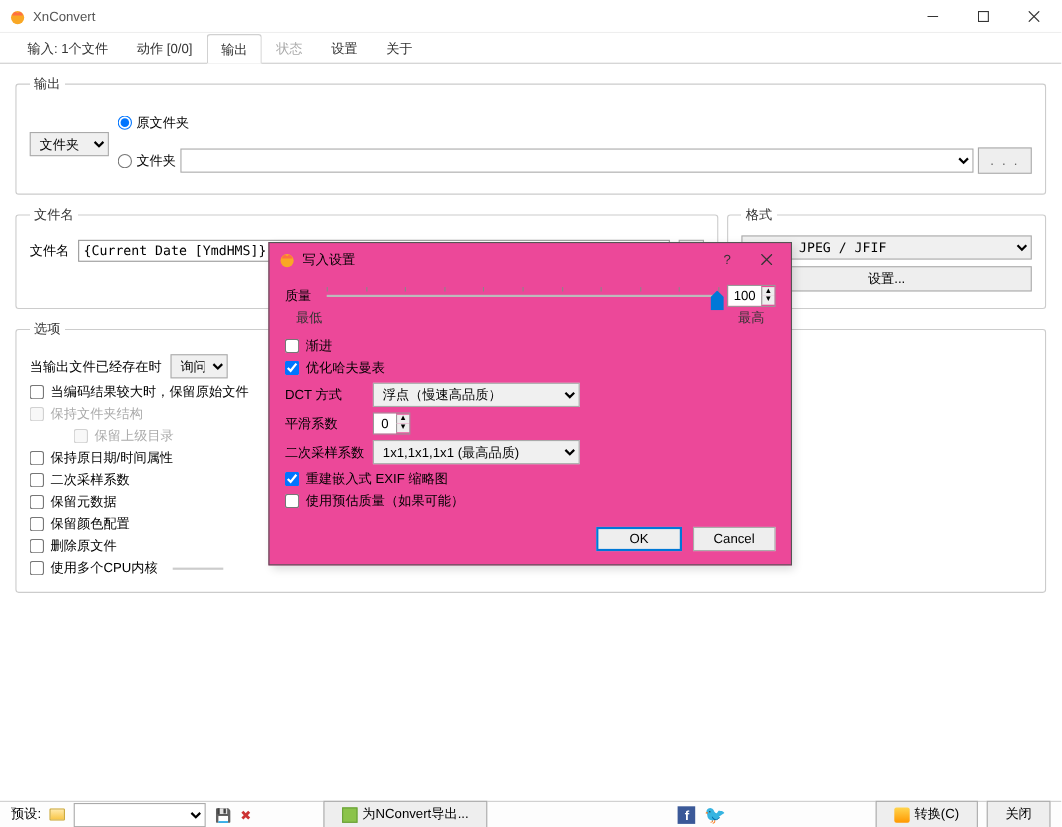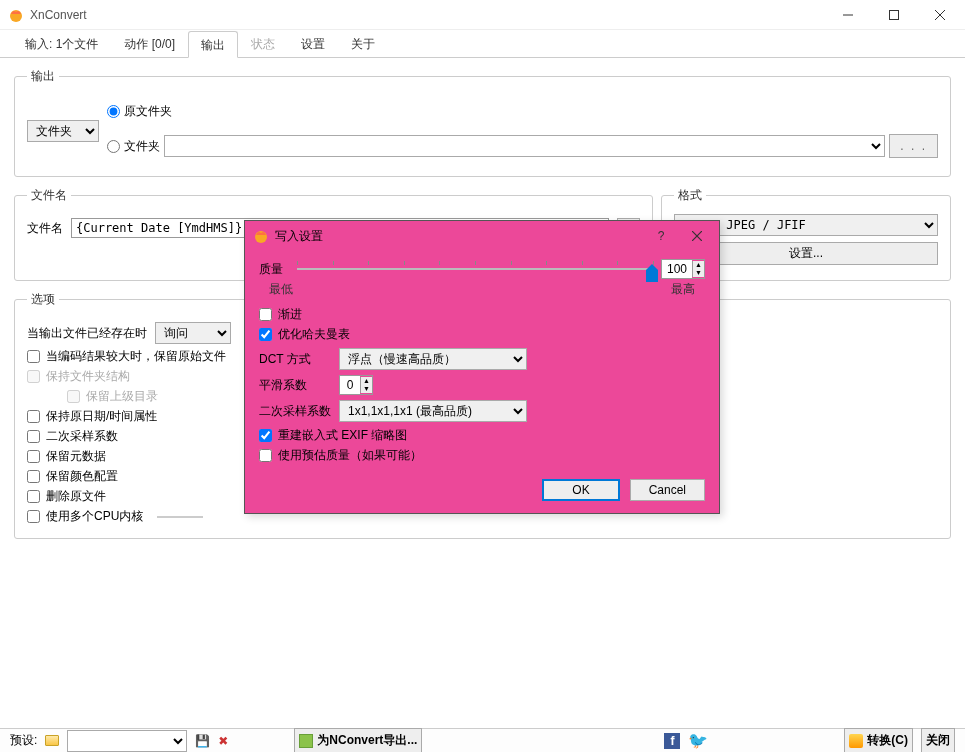--- a/index.html
+++ b/index.html
@@ -32,21 +32,21 @@
 .output-flex { display: flex; gap: 8px; }
 .filename-fs { flex: 1; }
 .format-fs { width: 290px; }
 
 .filename-input { flex: 1; font-family: monospace; }
 
 .slider-wrap { margin-left: 8px; margin-right: 18px; }
 
 .bottombar { position: absolute; bottom: 0; left: 0; right: 0; height: 24px; border-top: 1px solid #ccc; display: flex; align-items: center; padding: 0 10px; gap: 8px; background: #fdfdfd; }
 .bottom-spacer { flex: 1; }
-.bottom-btn { border: 1px solid #aaa; background: #eee; padding: 3px 4px; cursor: pointer; display: flex; align-items: center; gap: 4px; font-weight: bold; }
+.bottom-btn { border: 1px solid #aaa; background: #eee; padding: 3px 16px; cursor: pointer; display: flex; align-items: center; gap: 4px; }
 
 
 .dialog { position: absolute; left: 244px; top: 220px; width: 476px; background: #ec4899; border: 1px solid #555; box-shadow: 3px 3px 8px rgba(0,0,0,0.15); }
 .dialog-titlebar { height: 30px; display: flex; align-items: center; padding: 0 4px 0 8px; }
 .dialog-titlebar .dlg-icon { width: 16px; height: 16px; margin-right: 6px; }
 .dialog-titlebar .title { flex: 1; }
 .dialog-titlebar .dlg-btn { width: 36px; height: 30px; display: flex; align-items: center; justify-content: center; color: #333; }
 .dialog-body { padding: 8px 14px 4px; }
 .dialog-body .label { display: inline-block; width: 72px; }
 .slider-row { display: flex; align-items: center; gap: 8px; }
@@ -163,21 +163,21 @@
         <option>JPG - JPEG / JFIF</option>
       </select>
       <button class="btn" style="width:100%;margin-top:6px;">设置...</button>
     </fieldset>
   </div>
 
   <fieldset>
     <legend>选项</legend>
     <div class="row">
       <span>当输出文件已经存在时</span>
-      <select style="width:76px;"><option>询问</option></select>
+      <select style="width:52px;"><option>询问</option></select>
     </div>
     <label class="check-row">
         <input type="checkbox" style="">
         <span>当编码结果较大时，保留原始文件</span>
       </label>
     <label class="check-row disabled">
         <input type="checkbox" disabled="" style="">
         <span>保持文件夹结构</span>
       </label>
     <label class="check-row disabled indent">

